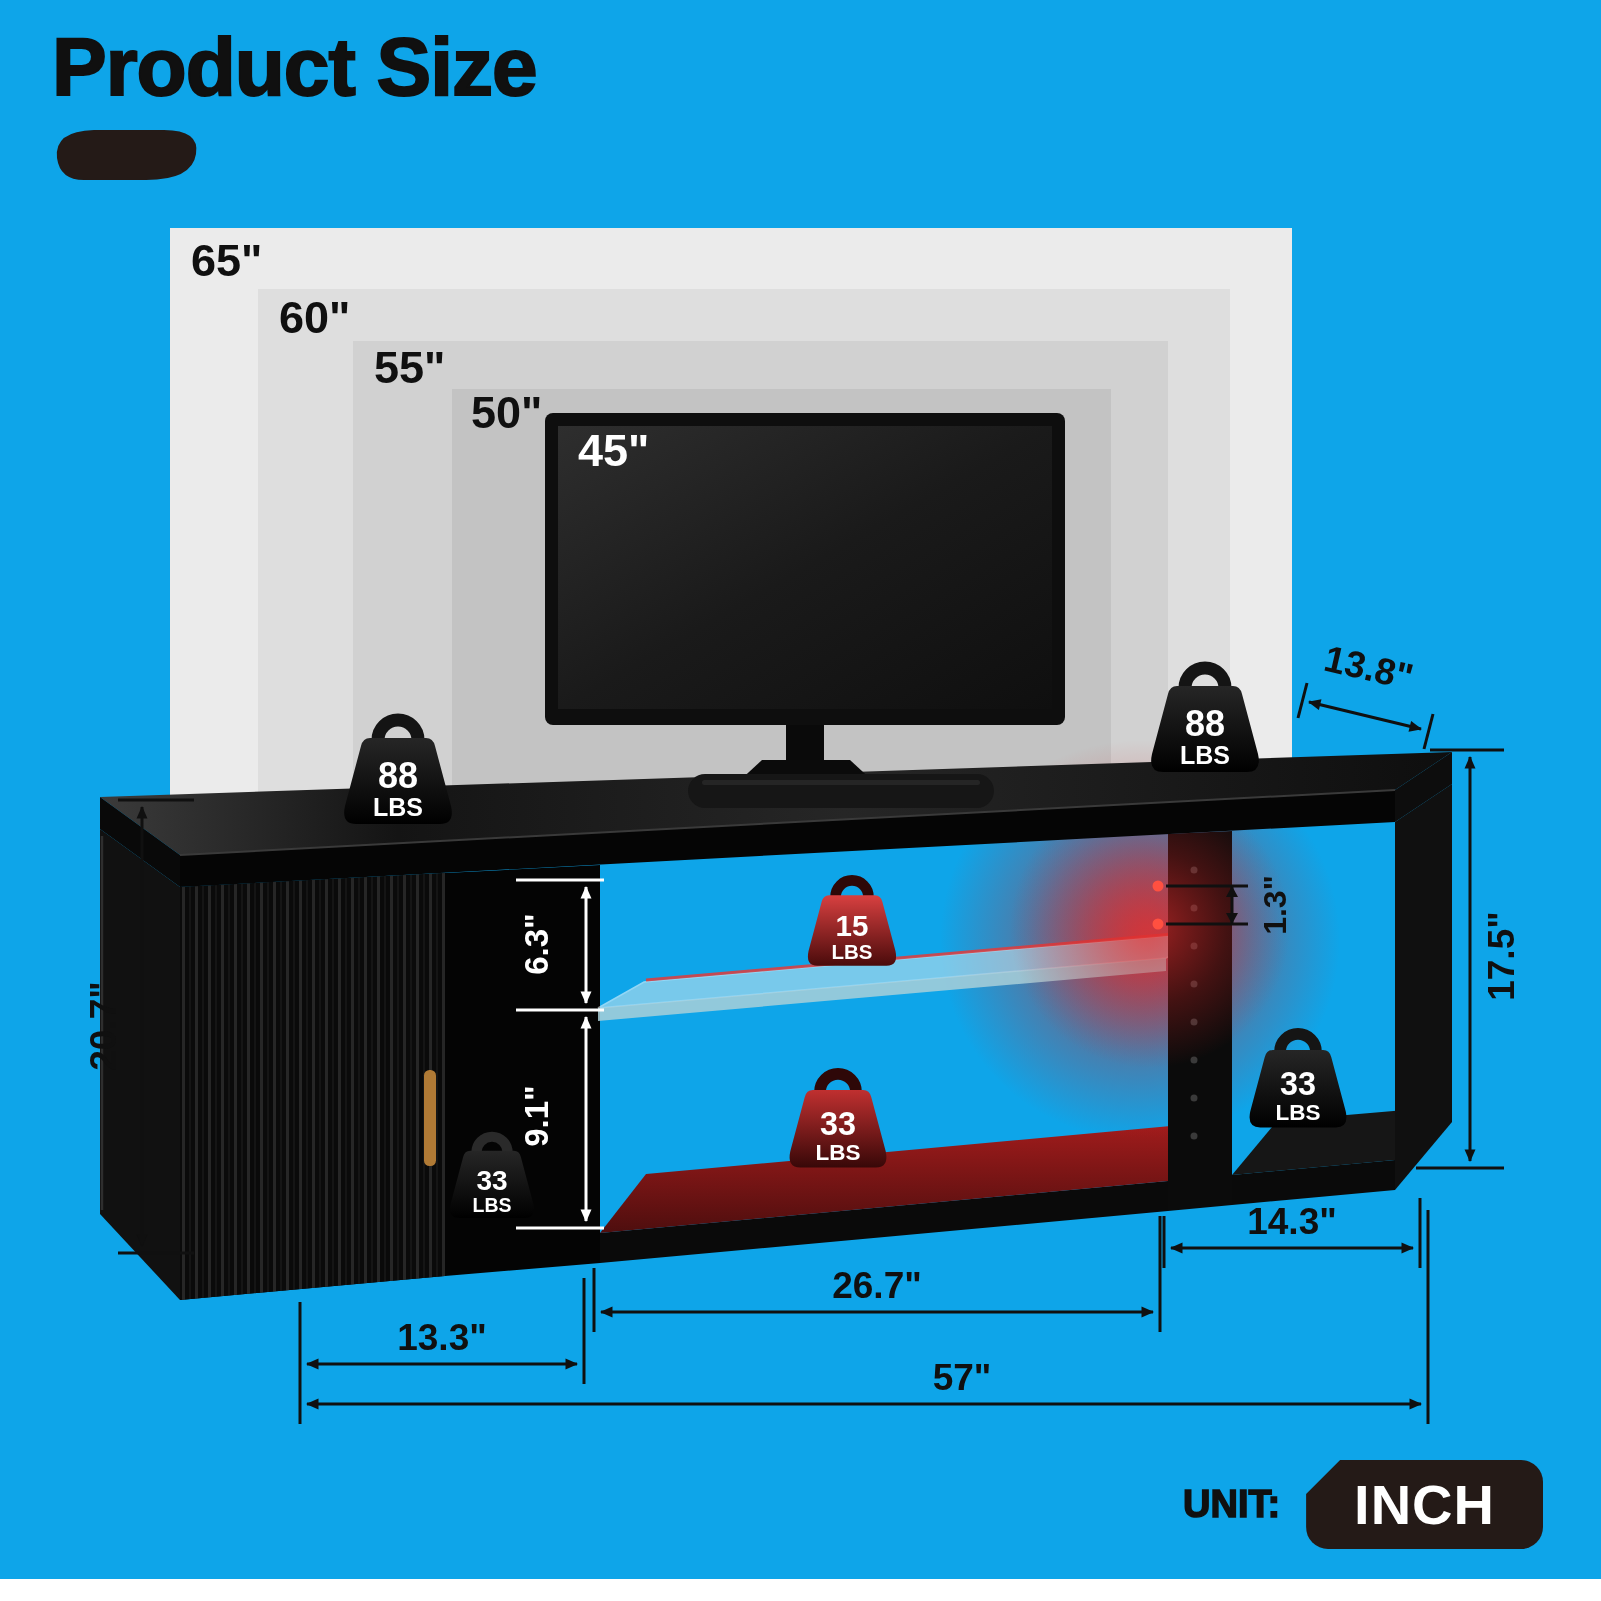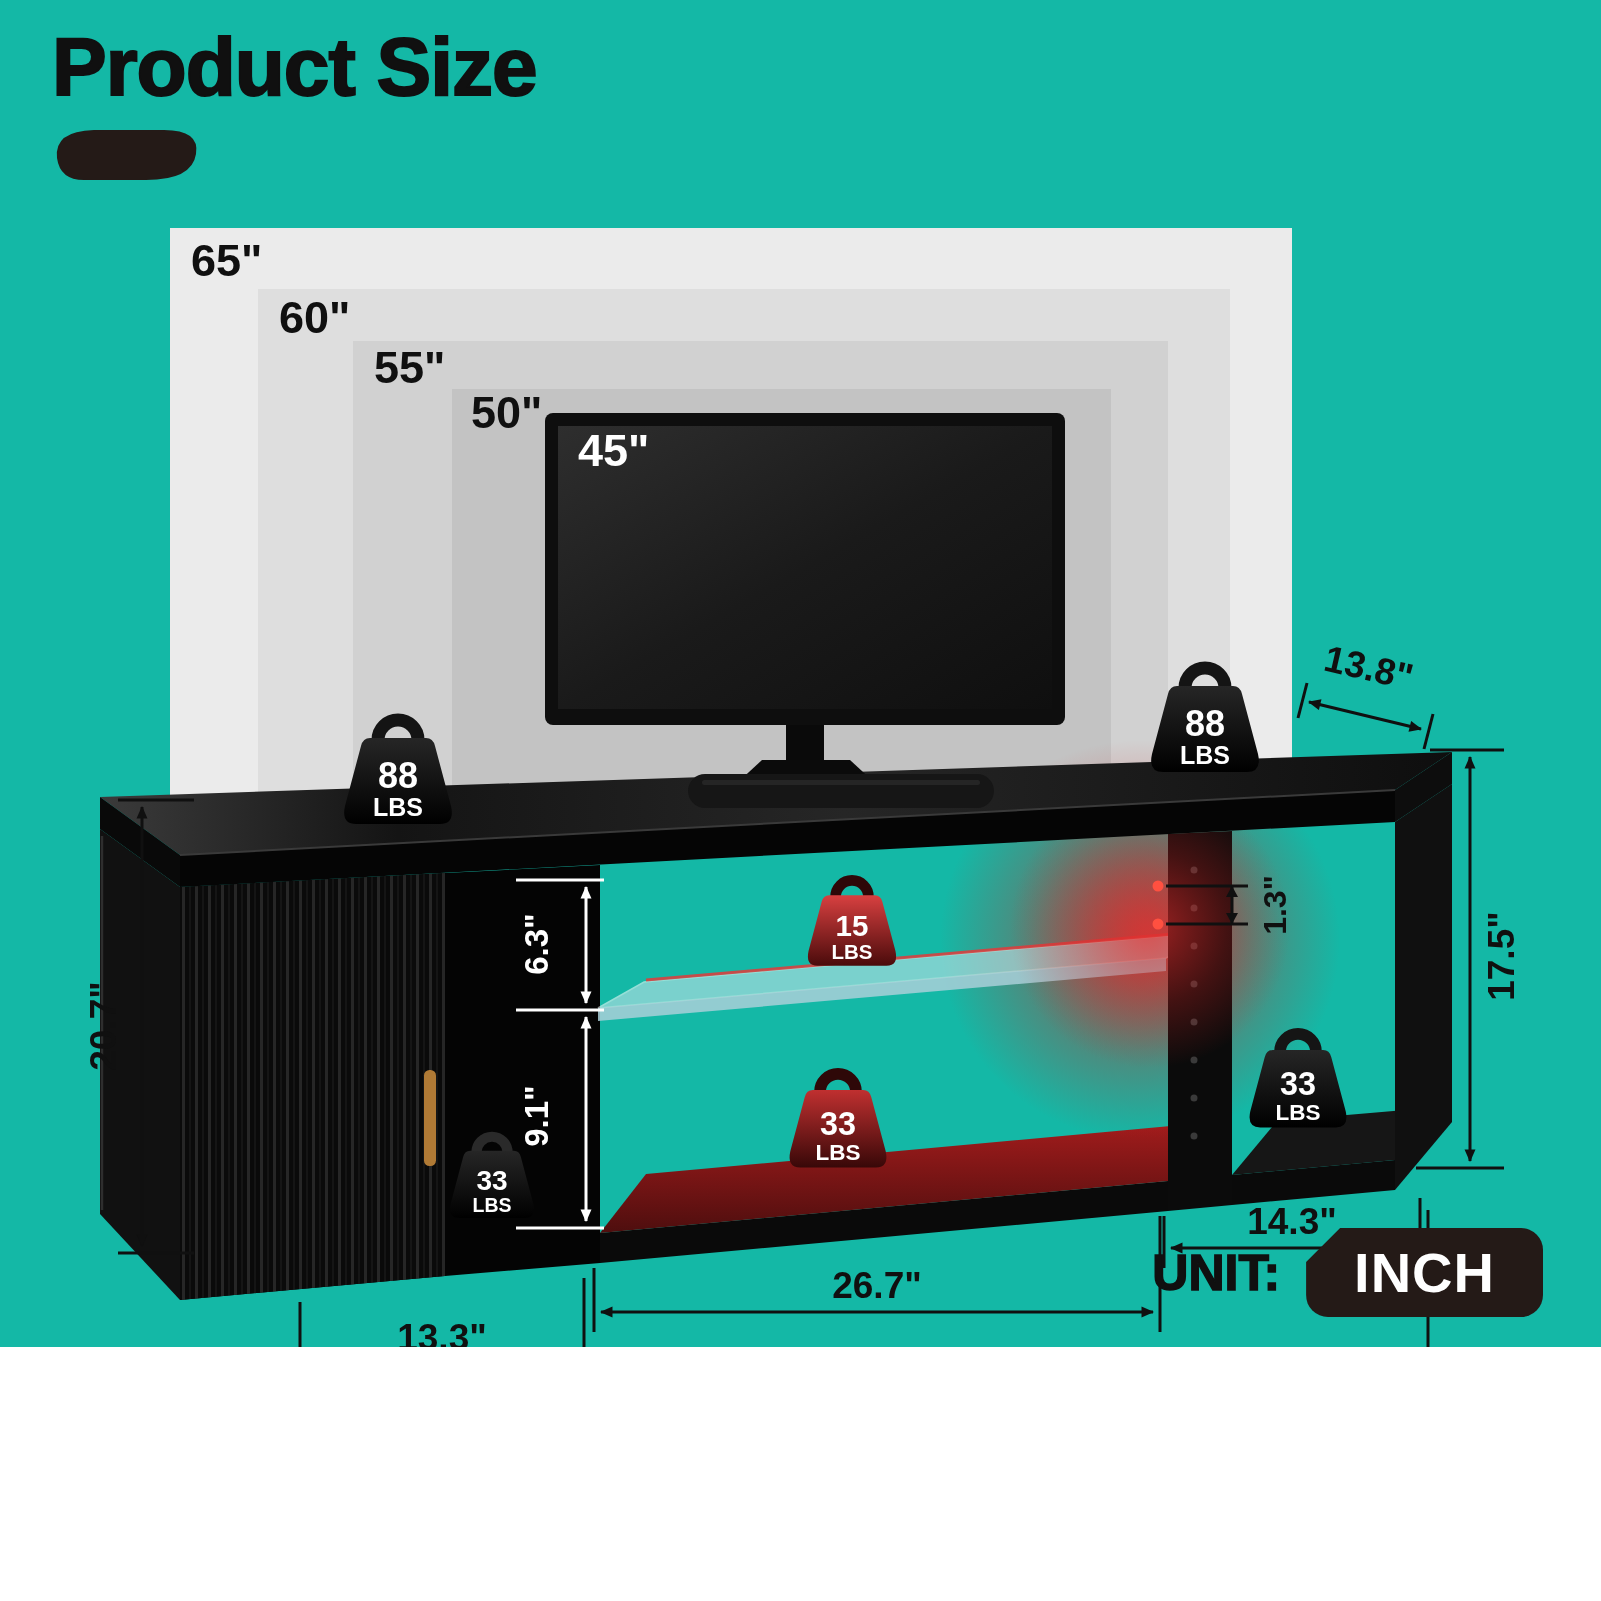--- a/index.html
+++ b/index.html
@@ -1,23 +1,23 @@
 <!DOCTYPE html>
 <html><head>
 <meta charset="utf-8">
 <style>
   html,body{margin:0;padding:0;background:#fff}
   body{width:1601px;height:1601px;font-family:"Liberation Sans",sans-serif;color:#111}
-  .page{position:relative;width:1601px;height:1347px;background:#14b8a6;overflow:hidden}
+  .page{position:relative;width:1601px;height:1579px;background:#0ea5e9;overflow:hidden}
   .stage{position:absolute;left:0;top:0}
   .header{position:absolute;left:52px;top:24px;z-index:5}
   .title{font-size:82px;line-height:1.05;font-weight:700;letter-spacing:-1px;color:#101010;-webkit-text-stroke:2px #101010}
   .leaf{margin-top:16px;display:block}
   .footer{position:absolute;right:58px;bottom:30px;display:flex;align-items:center;gap:26px;z-index:5}
-  .unit-label{font-size:50px;font-weight:700;color:#101010;-webkit-text-stroke:1.5px #101010}
+  .unit-label{font-size:38px;font-weight:700;color:#101010;-webkit-text-stroke:1.5px #101010}
   .unit-badge{background:#241a17;color:#fff;font-size:56px;font-weight:700;letter-spacing:1px;padding:12px 48px;border-radius:22px;clip-path:polygon(34px 0,100% 0,100% 100%,0 100%,0 34px)}
   svg text{font-family:"Liberation Sans",sans-serif;font-weight:700}
   .tvlabel{font-size:45px;fill:#101010}
   .tvlabel.light{fill:#fff}
   .dim{font-size:37px;fill:#101010}
   .dims{font-size:32px;fill:#101010}
   .dimw{font-size:33px;fill:#fff}
   .wval{font-size:36px;fill:#fff}
   .wunit{font-size:25px;fill:#fff}
   .dline{stroke:#101010;stroke-width:3;fill:none}

